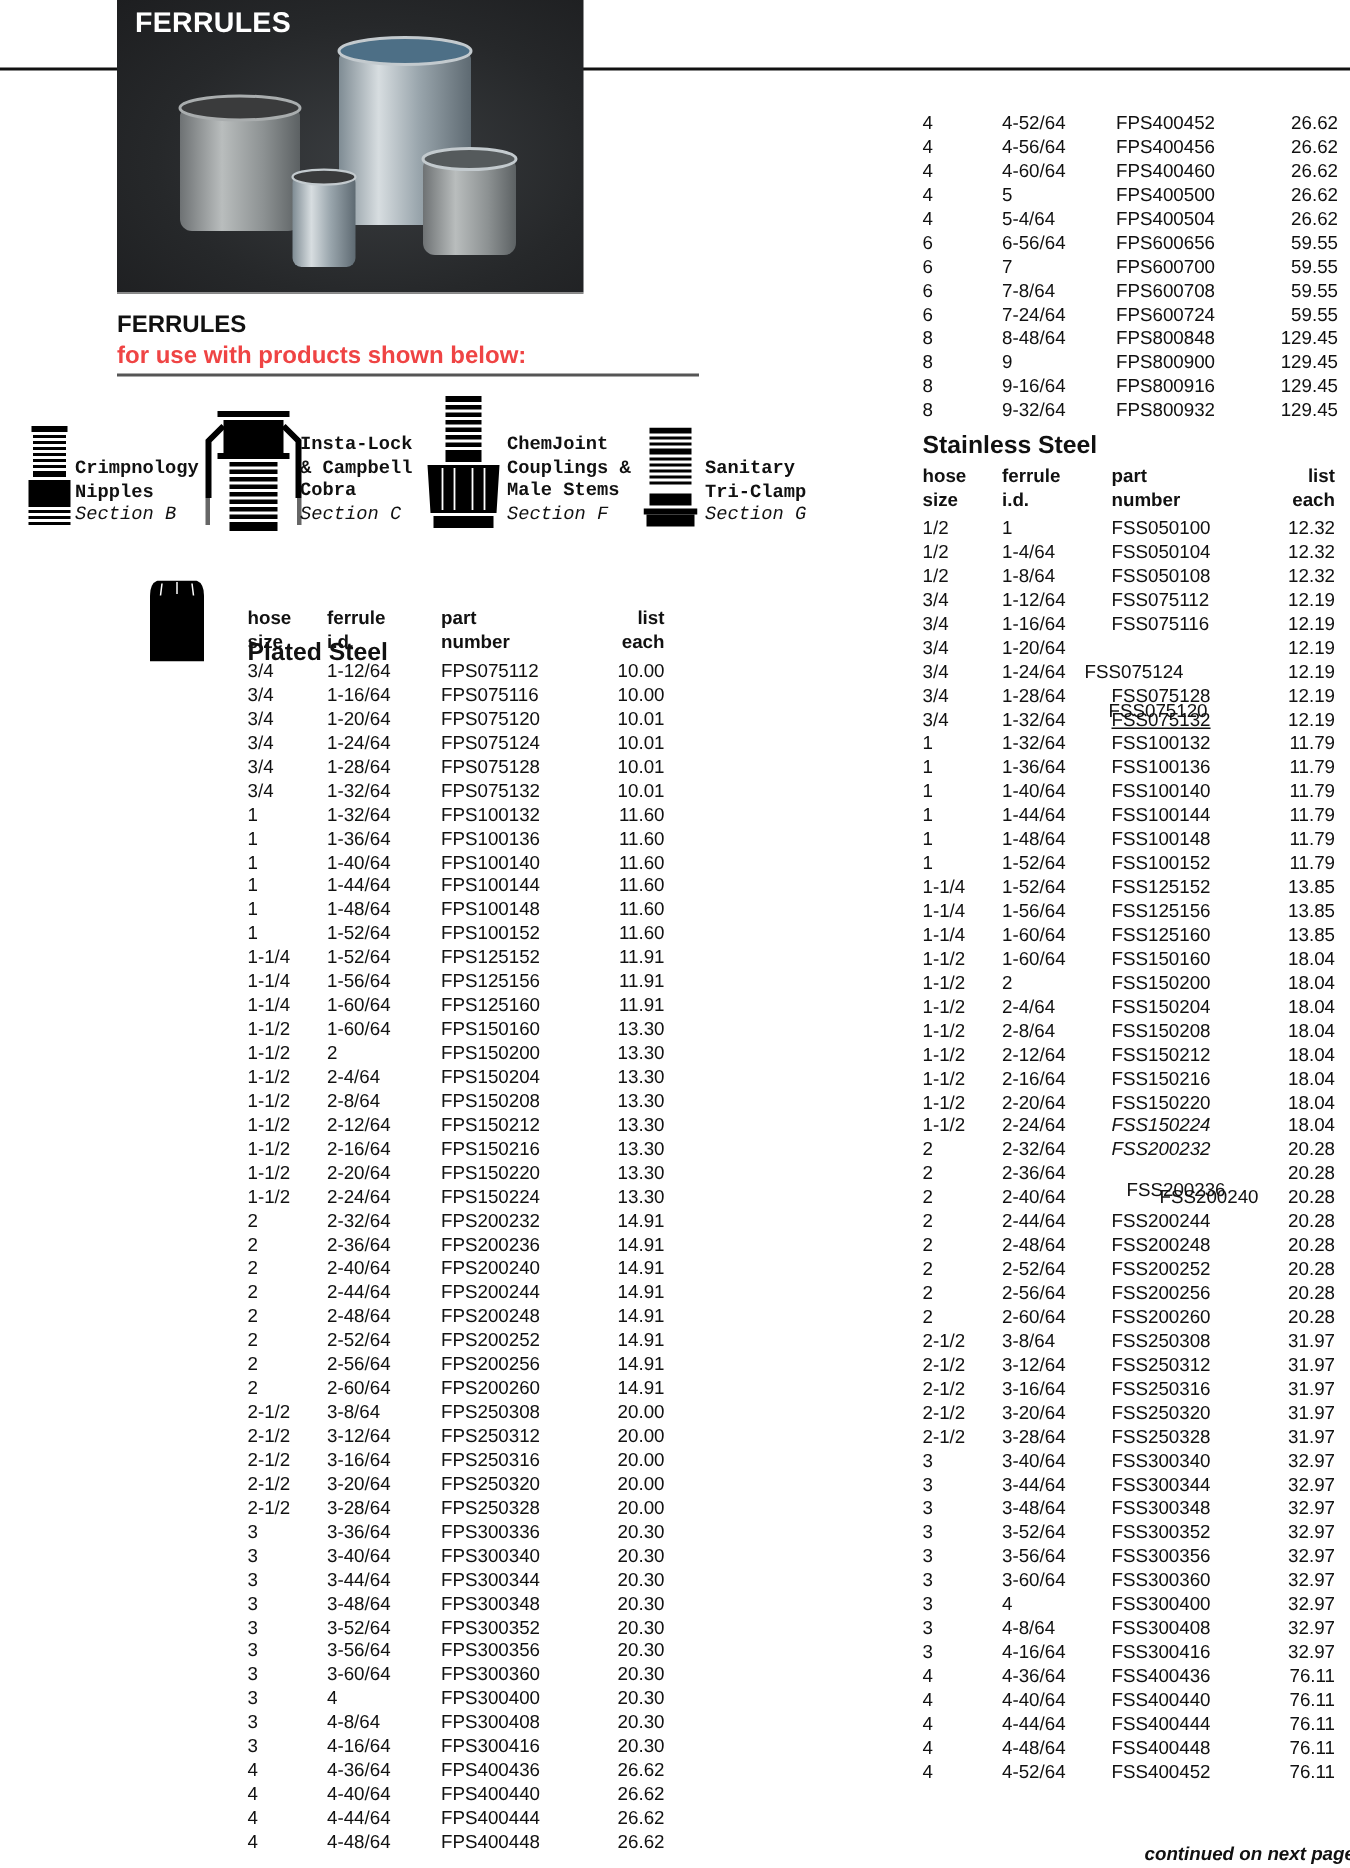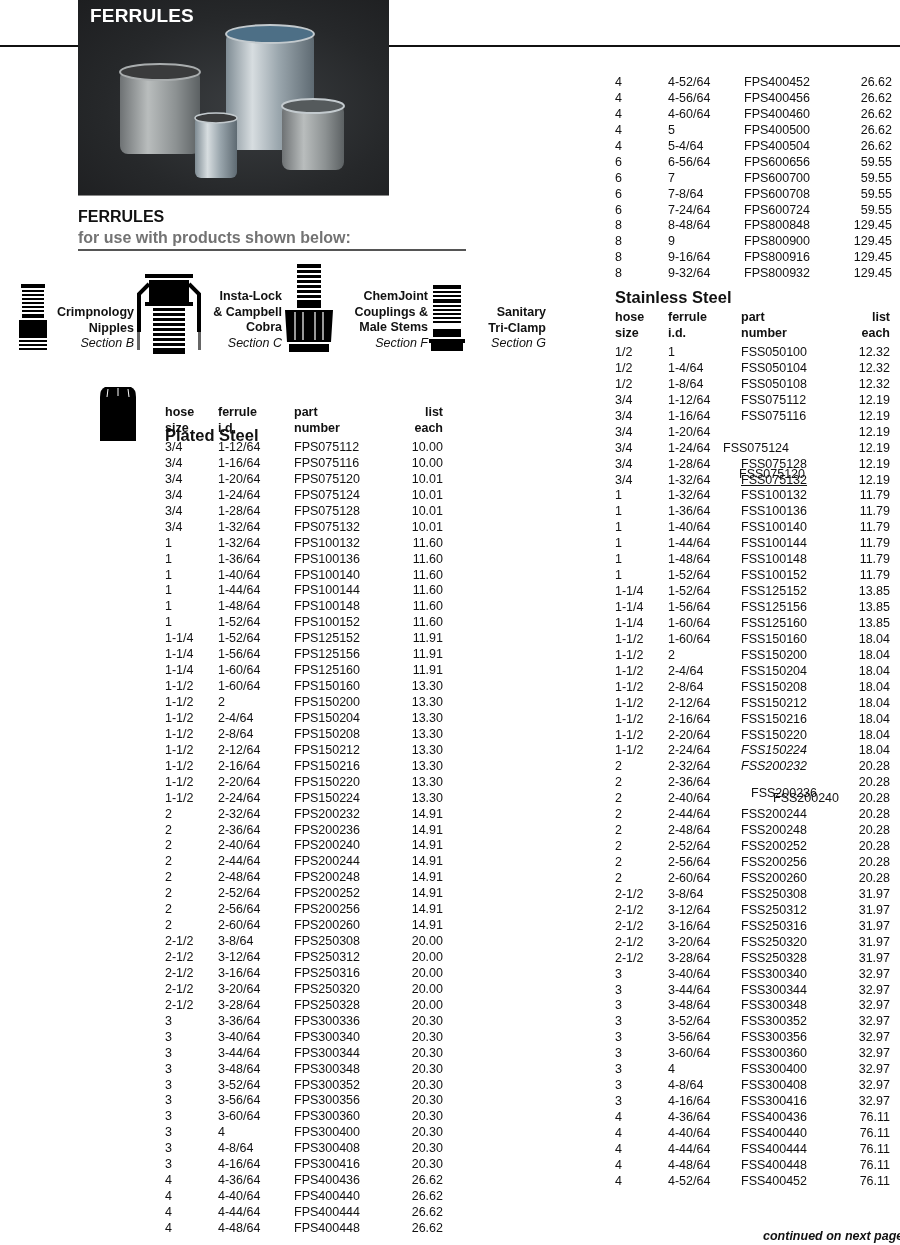--- a/index.html
+++ b/index.html
@@ -4,23 +4,23 @@
 <style>
   html, body { margin:0; padding:0; background:#fff; }
   body { width:900px; height:1245px; position:relative; overflow:hidden;
          font-family:"Liberation Sans", sans-serif; color:#111; }
   .topline { position:absolute; left:0; right:0; top:45px; height:2px; background:#111; }
   .hero { position:absolute; left:78px; top:0; width:311px; height:195px;
           background:radial-gradient(ellipse at 55% 55%, #3a3d40 0%, #26282a 60%, #1d1e20 100%);
           overflow:hidden; border-bottom:1px solid #888; }
   .hero-title { position:absolute; left:12px; top:5px; color:#fff; font-weight:bold; font-size:19px; letter-spacing:0.2px; }
   .sub-title { position:absolute; left:78px; top:208px; font-weight:bold; font-size:16px; }
-  .sub-red { position:absolute; left:78px; top:229px; font-weight:bold; font-size:16px; color:#737373; }
+  .sub-red { position:absolute; left:78px; top:229px; font-weight:bold; font-size:16px; color:#ef4444; }
   .sub-rule { position:absolute; left:78px; top:249px; width:388px; height:2px; background:#555; }
-  .prod { position:absolute; text-align:right; font-size:12.5px; line-height:15.5px; }
+  .prod { position:absolute; text-align:left; font-size:12.5px; line-height:15.5px;font-family:Liberation Mono, monospace; }
   .prod b { display:block; font-weight:bold; }
   .prod i { display:block; font-style:italic; }
   .section-title { position:absolute; font-weight:bold; font-size:16.5px; }
   .hdr { position:absolute; font-weight:bold; font-size:12.5px; line-height:16px; }
   .tbl { position:absolute; font-size:12.5px; }
   .row { position:relative; height:15.95px; line-height:15.95px; white-space:nowrap; }
   .row span { position:absolute; top:0; }
   .c-size { left:0; }
   .c-id { left:53px; }
   .c-part { left:129px; }

